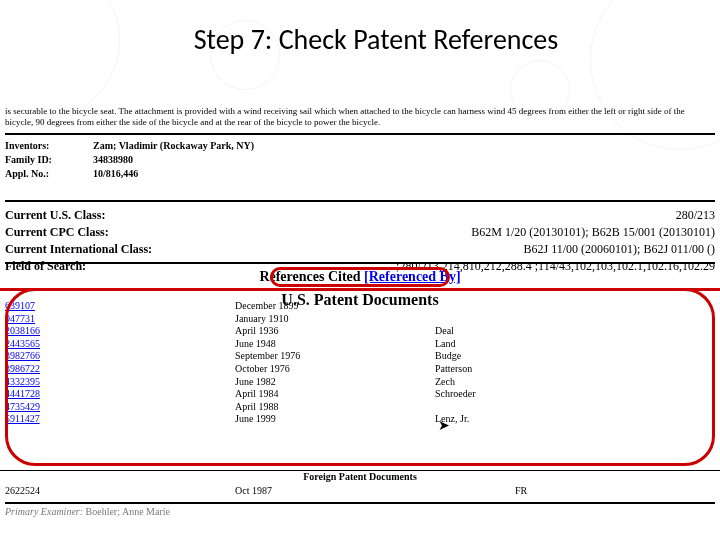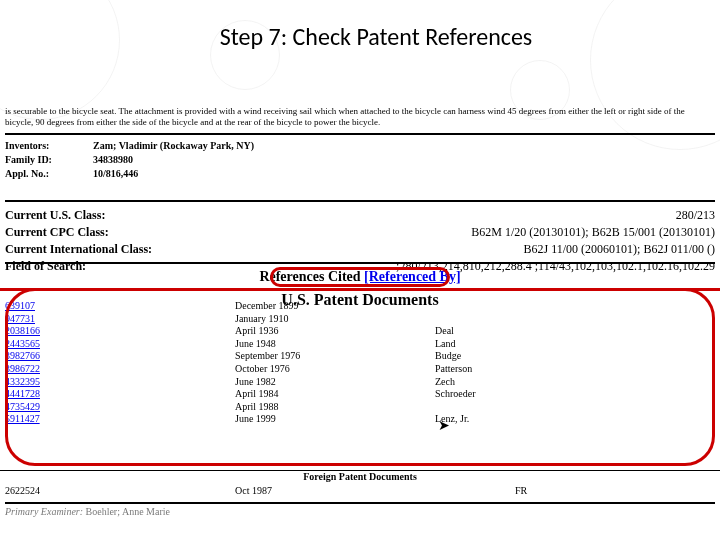--- a/index.html
+++ b/index.html
@@ -1,19 +1,19 @@
 <!DOCTYPE html>
 <html><head>
 <meta charset="utf-8">
 <style>
   * { box-sizing: border-box; margin: 0; padding: 0; }
   html, body { width: 720px; height: 540px; background: #fff; font-family: "Times New Roman", serif; color: #000; overflow: hidden; }
   .bgdeco { position: absolute; inset: 0; pointer-events: none; z-index: 0; }
   .bgdeco .bubble { position: absolute; border: 1px solid #ddd; border-radius: 50%; opacity: 0.35; }
-  .title { position: absolute; top: 22px; left: 0; right: 0; font-family: Calibri, Arial, sans-serif; font-size: 24px; font-weight: 400; text-align: center; z-index: 2; margin-left: 32px; }
+  .title { position: absolute; top: 22px; left: 0; right: 0; font-family: Calibri, Arial, sans-serif; font-size: 28px; font-weight: 400; text-align: center; z-index: 2; margin-left: 32px; }
   .desc { position: absolute; top: 106px; left: 5px; right: 13px; font-size: 9px; line-height: 1.25; z-index: 2; }
   .hr { position: absolute; left: 5px; right: 5px; height: 1.5px; background: #000; z-index: 2; }
   .hr1 { top: 133px; }
   .hr2 { top: 200px; }
   .hr3 { top: 262px; }
   .meta { position: absolute; top: 140px; left: 5px; right: 5px; font-size: 10px; z-index: 2; }
   .meta .row { display: flex; gap: 24px; margin-bottom: 3px; }
   .meta .row .lbl { width: 64px; font-weight: 700; }
   .meta .row .val { font-weight: 700; }
   .classblock { position: absolute; top: 208px; left: 5px; right: 5px; font-size: 12px; z-index: 2; }

